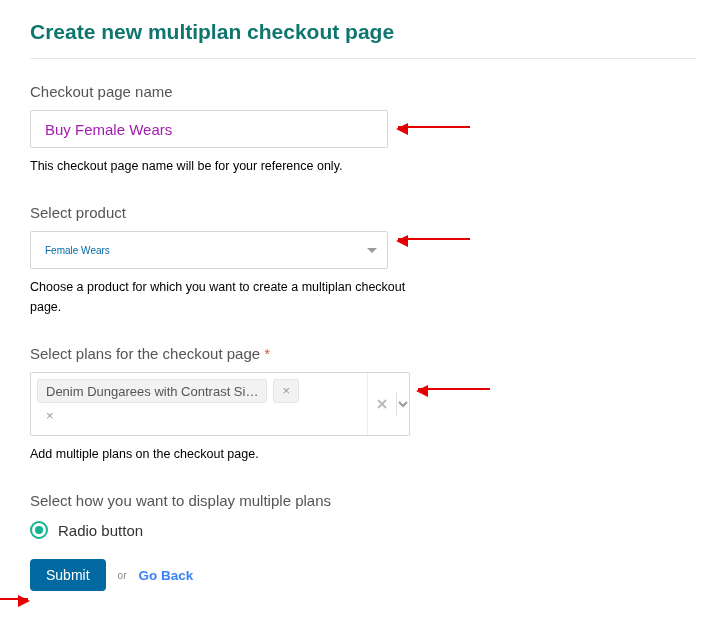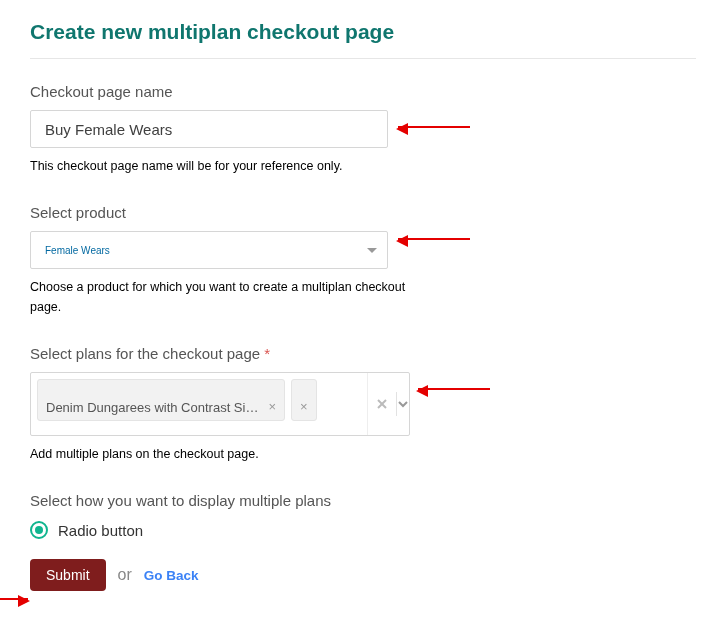--- a/index.html
+++ b/index.html
@@ -41,21 +41,21 @@
   .req {
     color: #d9534f;
   }
   .text-input {
     width: 358px;
     height: 38px;
     border: 1px solid #d6d6d6;
     border-radius: 2px;
     padding: 0 14px;
     font-size: 15px;
-    color: #404040;
+    color: #a21caf;
     background: #fff;
   }
   .helper {
     font-size: 12.5px;
     color: #000000;
     margin-top: 8px;
     line-height: 1.6;
     max-width: 380px;
   }
   .select-wrap {
@@ -94,26 +94,27 @@
     padding: 6px;
     display: flex;
     flex-wrap: wrap;
     align-content: flex-start;
     gap: 6px;
   }
   .tag {
     background: #f2f2f2;
     border: 1px solid #e4e4e4;
     border-radius: 3px;
-    padding: 20px 8px;
+    padding: 4px 8px;
     font-size: 13px;
     color: #555;
     display: inline-flex;
     gap: 10px;
     height: 24px;
+    flex-direction: column;
   }
   .tag-x {
     color: #999;
     font-size: 13px;
     cursor: pointer;
     line-height: 1;
   }
   .ms-controls {
     display: flex;
     align-items: center;
@@ -167,32 +168,32 @@
     font-size: 15px;
     color: #333;
   }
   .actions {
     display: flex;
     align-items: center;
     gap: 12px;
     margin-top: 20px;
   }
   .btn-primary {
-    background: #7f1d1d;
+    background: #0369a1;
     color: #fff;
     border: none;
     border-radius: 4px;
     padding: 8px 16px;
     font-size: 14px;
     font-weight: 500;
     cursor: pointer;
   }
   .or-text {
     color: #888;
-    font-size: 16px;
+    font-size: 10px;
   }
   .back-link {
     color: #3b82f6;
     font-size: 13.5px;
     font-weight: 600;
     cursor: pointer;
   }
   
   .arrow-r {
     position: absolute;

